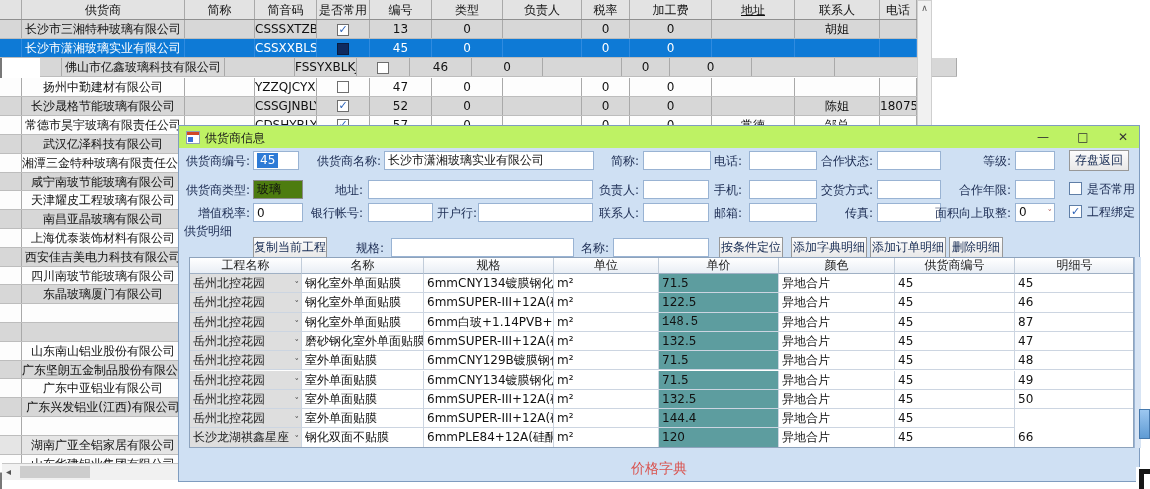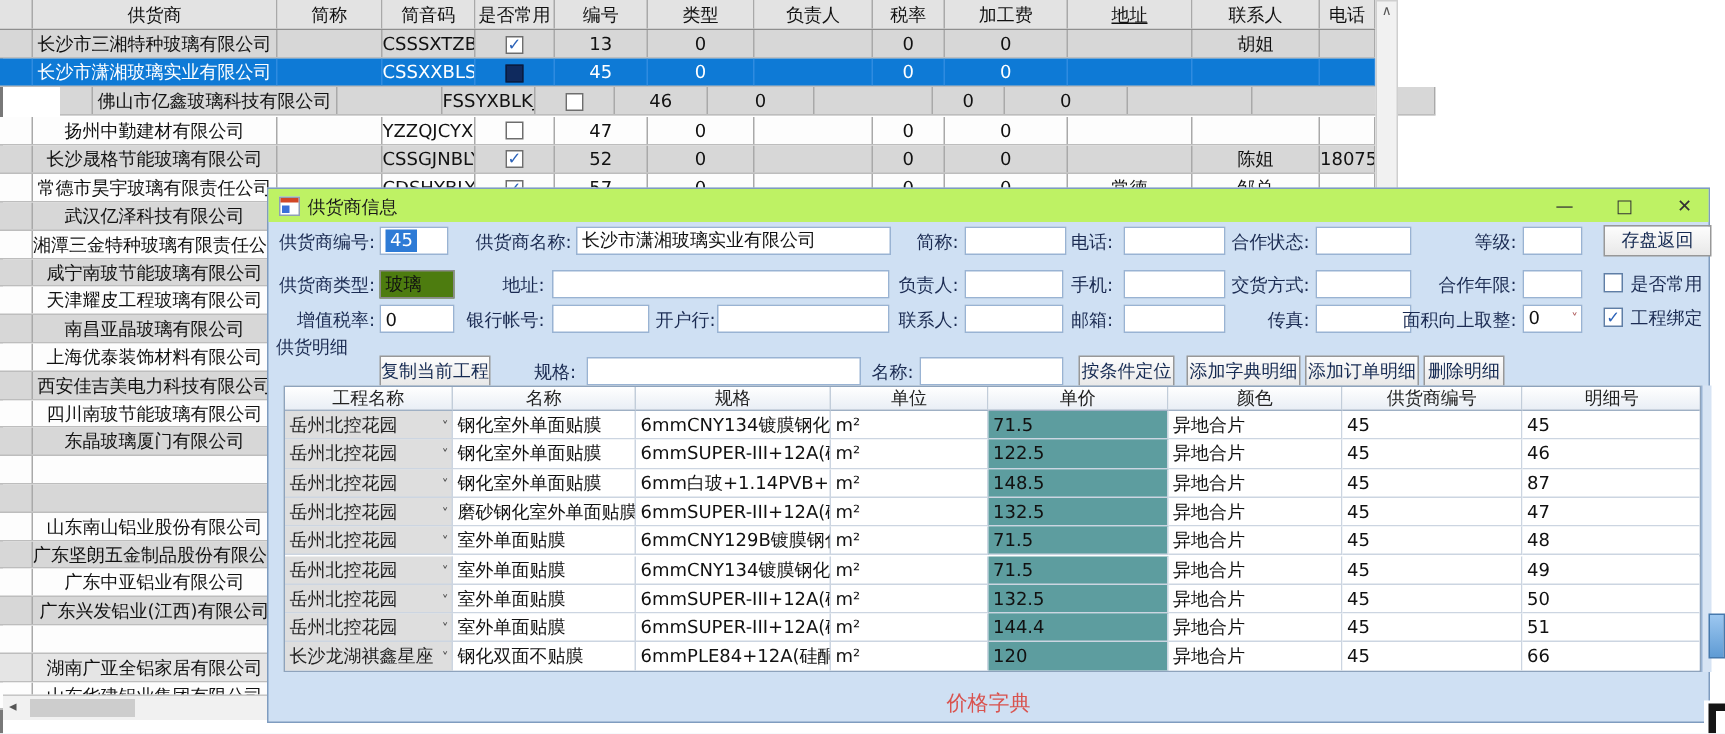--- a/index.html
+++ b/index.html
@@ -273,21 +273,21 @@
     <div class="lbl" style="left:124px;top:26px;width:78px">供货商名称:</div>
     <input class="tb" readonly="" style="left: 205px; top: 25px; width: 210px;" value="长沙市潇湘玻璃实业有限公司">
     <div class="lbl" style="left:412px;top:26px;width:48px">简称:</div>
     <input class="tb" readonly="" style="left: 464px; top: 25px; width: 68px;" value="">
     <div class="lbl" style="left:527px;top:26px;width:36px">电话:</div>
     <input class="tb" readonly="" style="left: 570px; top: 25px; width: 68px;" value="">
     <div class="lbl" style="left:634px;top:26px;width:60px">合作状态:</div>
     <input class="tb" readonly="" style="left: 698px; top: 25px; width: 64px;" value="">
     <div class="lbl" style="left:776px;top:26px;width:56px">等级:</div>
     <input class="tb" readonly="" style="left: 836px; top: 25px; width: 40px;" value="">
-    <div class="btn" style="left:890px;top:24px;width:72px">存盘返回</div>
+    <div class="btn" style="left:890px;top:24px;width:60px">存盘返回</div>
 
     <div class="lbl" style="left:5px;top:55px;width:66px">供货商类型:</div>
     <div class="tb gray" style="left:74px;top:54px;width:50px">玻璃</div>
     <div class="lbl" style="left:124px;top:55px;width:60px">地址:</div>
     <input class="tb" readonly="" style="left: 189px; top: 54px; width: 225px;" value="">
     <div class="lbl" style="left:412px;top:55px;width:48px">负责人:</div>
     <input class="tb" readonly="" style="left: 464px; top: 54px; width: 66px;" value="">
     <div class="lbl" style="left:527px;top:55px;width:36px">手机:</div>
     <input class="tb" readonly="" style="left: 570px; top: 54px; width: 68px;" value="">
     <div class="lbl" style="left:634px;top:55px;width:60px">交货方式:</div>
@@ -352,21 +352,21 @@
           <div class="gc price" style="left: 469px; width: 120px;">122.5</div>
           <div class="gc" style="left: 589px; width: 116px;">异地合片</div>
           <div class="gc" style="left: 705px; width: 120px;">45</div>
           <div class="gc" style="left: 825px; width: 120px;">46</div>
         </div>
         <div class="gr" style="top: 54.6px; height: 19.3px;">
           <div class="gc combo" style="left: 0px; width: 112px;">岳州北控花园<span class="chev">˅</span></div>
           <div class="gc" style="left: 112px; width: 122px;">钢化室外单面贴膜</div>
           <div class="gc" style="left: 234px; width: 130px;">6mm白玻+1.14PVB+6mm...</div>
           <div class="gc" style="left: 364px; width: 105px;">m²</div>
-          <div class="gc price" style="left: 469px; width: 120px;">148.5</div>
+          <div class="gc price" style="left: 469px; width: 120px; font-family: Liberation Mono, monospace;">148.5</div>
           <div class="gc" style="left: 589px; width: 116px;">异地合片</div>
           <div class="gc" style="left: 705px; width: 120px;">45</div>
           <div class="gc" style="left: 825px; width: 120px;">87</div>
         </div>
         <div class="gr" style="top: 73.9px; height: 19.3px;">
           <div class="gc combo" style="left: 0px; width: 112px;">岳州北控花园<span class="chev">˅</span></div>
           <div class="gc" style="left: 112px; width: 122px;">磨砂钢化室外单面贴膜</div>
           <div class="gc" style="left: 234px; width: 130px;">6mmSUPER-III+12A(硅...</div>
           <div class="gc" style="left: 364px; width: 105px;">m²</div>
           <div class="gc price" style="left: 469px; width: 120px;">132.5</div>
@@ -405,21 +405,20 @@
           <div class="gc" style="left: 825px; width: 120px;">50</div>
         </div>
         <div class="gr" style="top: 151.1px; height: 19.3px;">
           <div class="gc combo" style="left: 0px; width: 112px;">岳州北控花园<span class="chev">˅</span></div>
           <div class="gc" style="left: 112px; width: 122px;">室外单面贴膜</div>
           <div class="gc" style="left: 234px; width: 130px;">6mmSUPER-III+12A(硅...</div>
           <div class="gc" style="left: 364px; width: 105px;">m²</div>
           <div class="gc price" style="left: 469px; width: 120px;">144.4</div>
           <div class="gc" style="left: 589px; width: 116px;">异地合片</div>
           <div class="gc" style="left: 705px; width: 120px;">45</div>
-          <div class="gc" style="left: 825px; width: 120px;">51</div>
         </div>
         <div class="gr" style="top: 170.4px; height: 19.3px;">
           <div class="gc combo" style="left: 0px; width: 112px;">长沙龙湖祺鑫星座<span class="chev">˅</span></div>
           <div class="gc" style="left: 112px; width: 122px;">钢化双面不贴膜</div>
           <div class="gc" style="left: 234px; width: 130px;">6mmPLE84+12A(硅酮胶...</div>
           <div class="gc" style="left: 364px; width: 105px;">m²</div>
           <div class="gc price" style="left: 469px; width: 120px;">120</div>
           <div class="gc" style="left: 589px; width: 116px;">异地合片</div>
           <div class="gc" style="left: 705px; width: 120px;">45</div>
           <div class="gc" style="left: 825px; width: 120px;">66</div>

